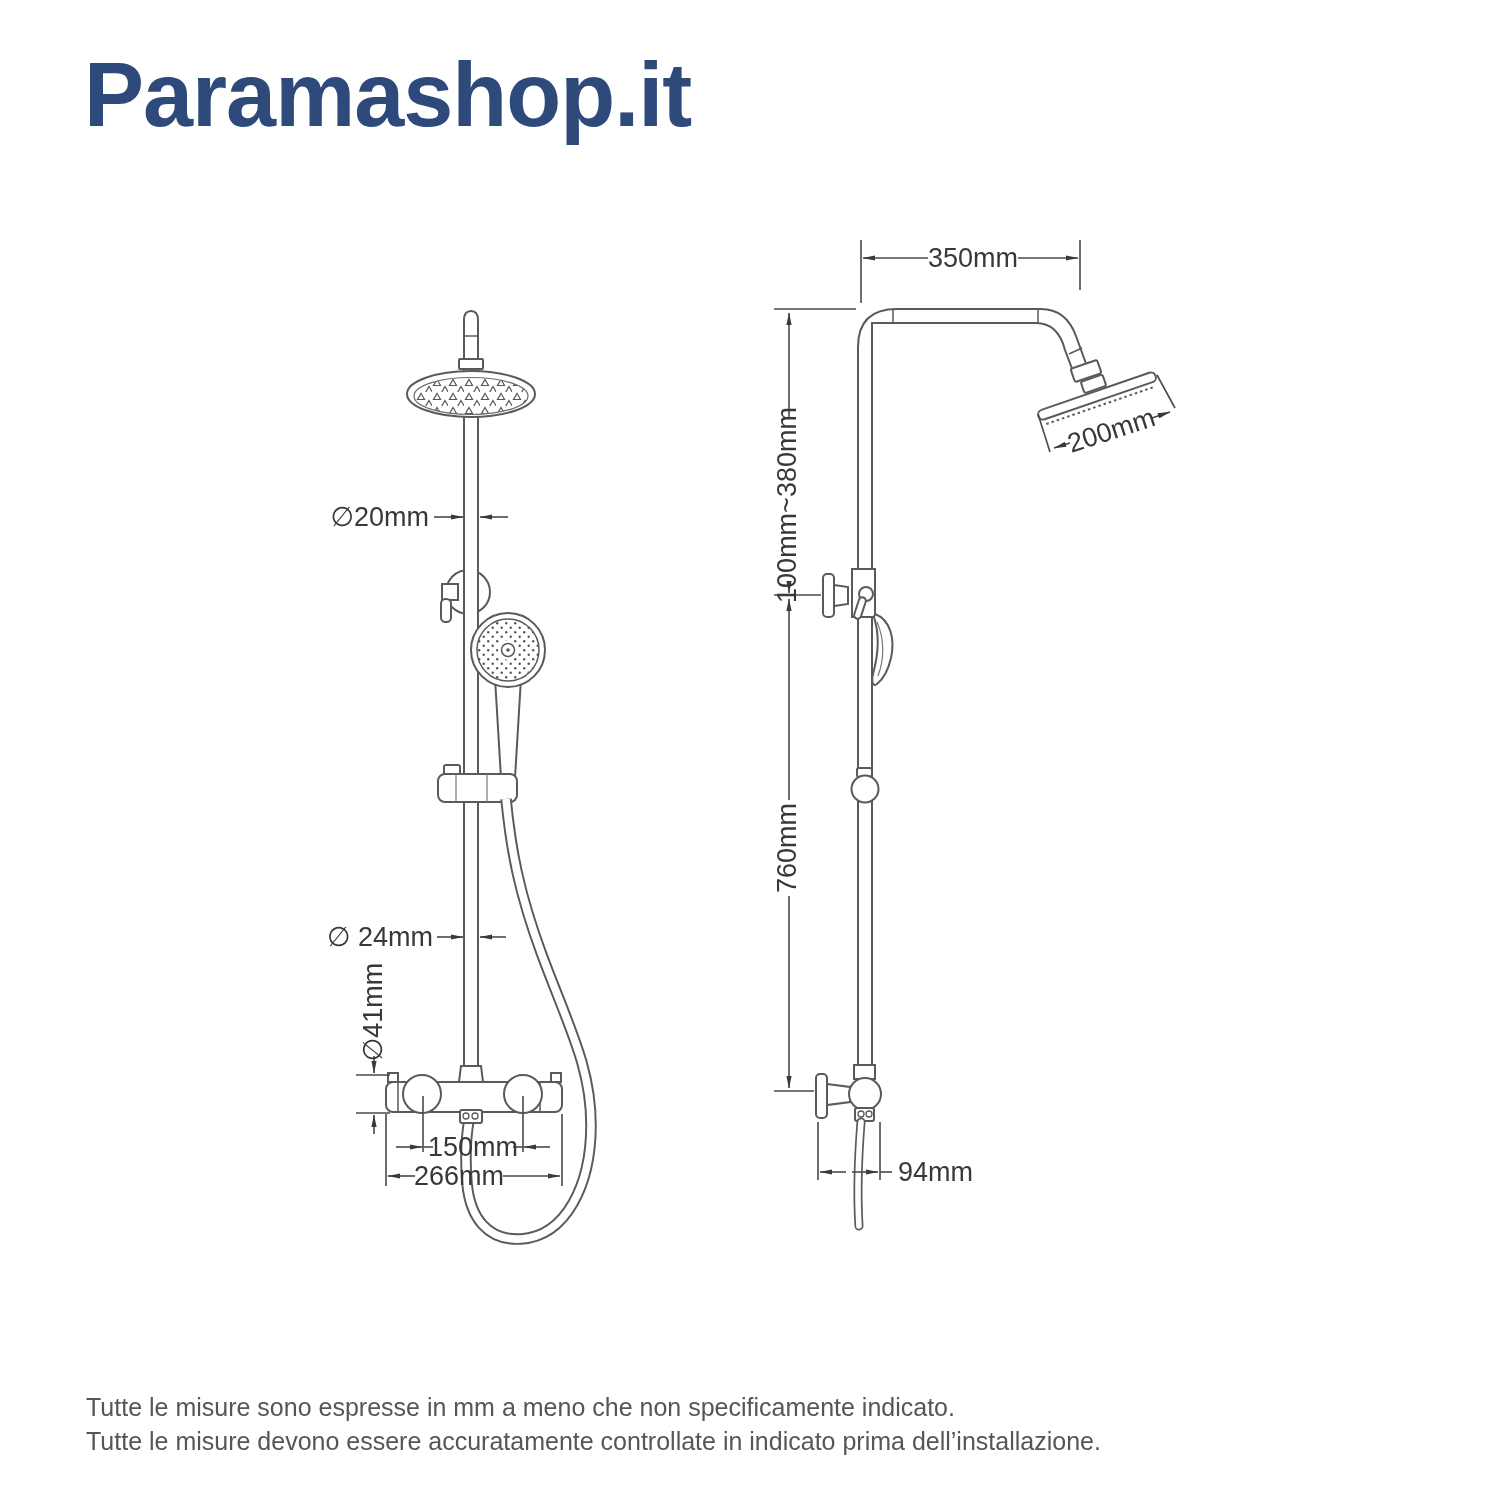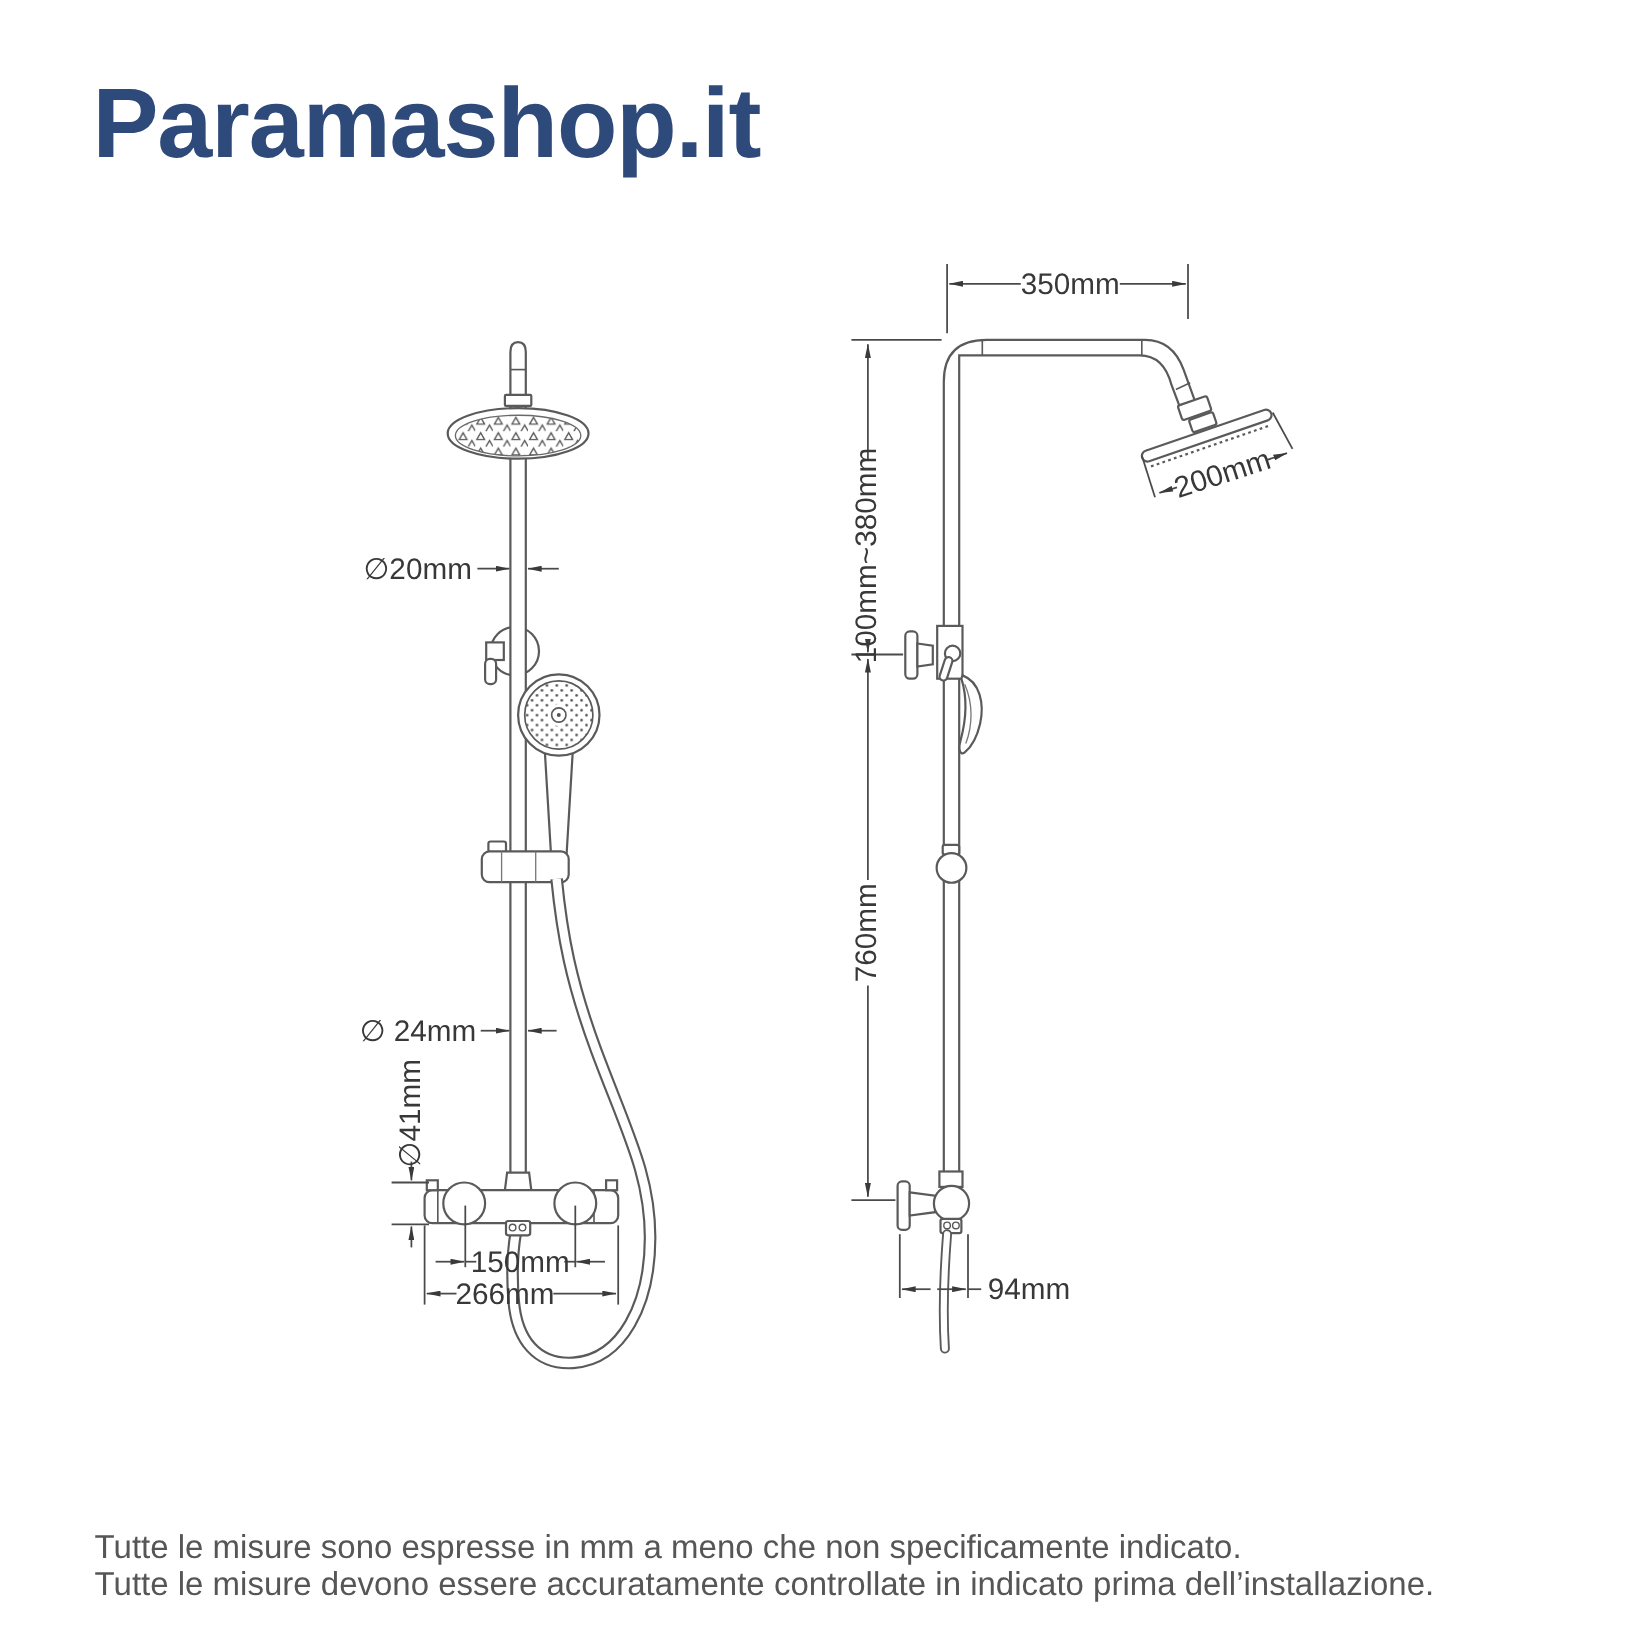--- a/index.html
+++ b/index.html
@@ -1,28 +1,28 @@
 <!DOCTYPE html>
 <html><head>
 <meta charset="utf-8">
 <style>
   html,body{margin:0;padding:0;}
   body{
     width:1500px;height:1500px;position:relative;background:#ffffff;
     font-family:"Liberation Sans", sans-serif;overflow:hidden;
   }
   .logo{
-    position:absolute;left:84px;top:62px;
+    position:absolute;left:84px;top:44px;
     font-size:90px;font-weight:800;letter-spacing:-1px;
     color:#2e4a7a;
   }
   .drawing-svg{position:absolute;left:0;top:0;}
   .footer{
     position:absolute;left:86px;top:1390px;
-    font-size:30px;line-height:34px;color:#565656;
+    font-size:25px;line-height:34px;color:#565656;
   }
   .outline{fill:#ffffff;stroke:#5a5a5a;stroke-width:2;}
   .outline-thin{fill:none;stroke:#777777;stroke-width:1.2;}
   .dimline{fill:none;stroke:#4a4a4a;stroke-width:1.6;}
   .dimtext{font-family:"Liberation Sans",sans-serif;font-size:27px;fill:#383838;}
   .hose-outer{fill:none;stroke:#5a5a5a;stroke-width:11.5;}
   .hose-inner{fill:none;stroke:#ffffff;stroke-width:7.6;}
   .hose-outer-s{fill:none;stroke:#5a5a5a;stroke-width:9;stroke-linecap:round;}
   .hose-inner-s{fill:none;stroke:#ffffff;stroke-width:5.6;stroke-linecap:round;}
 </style>

